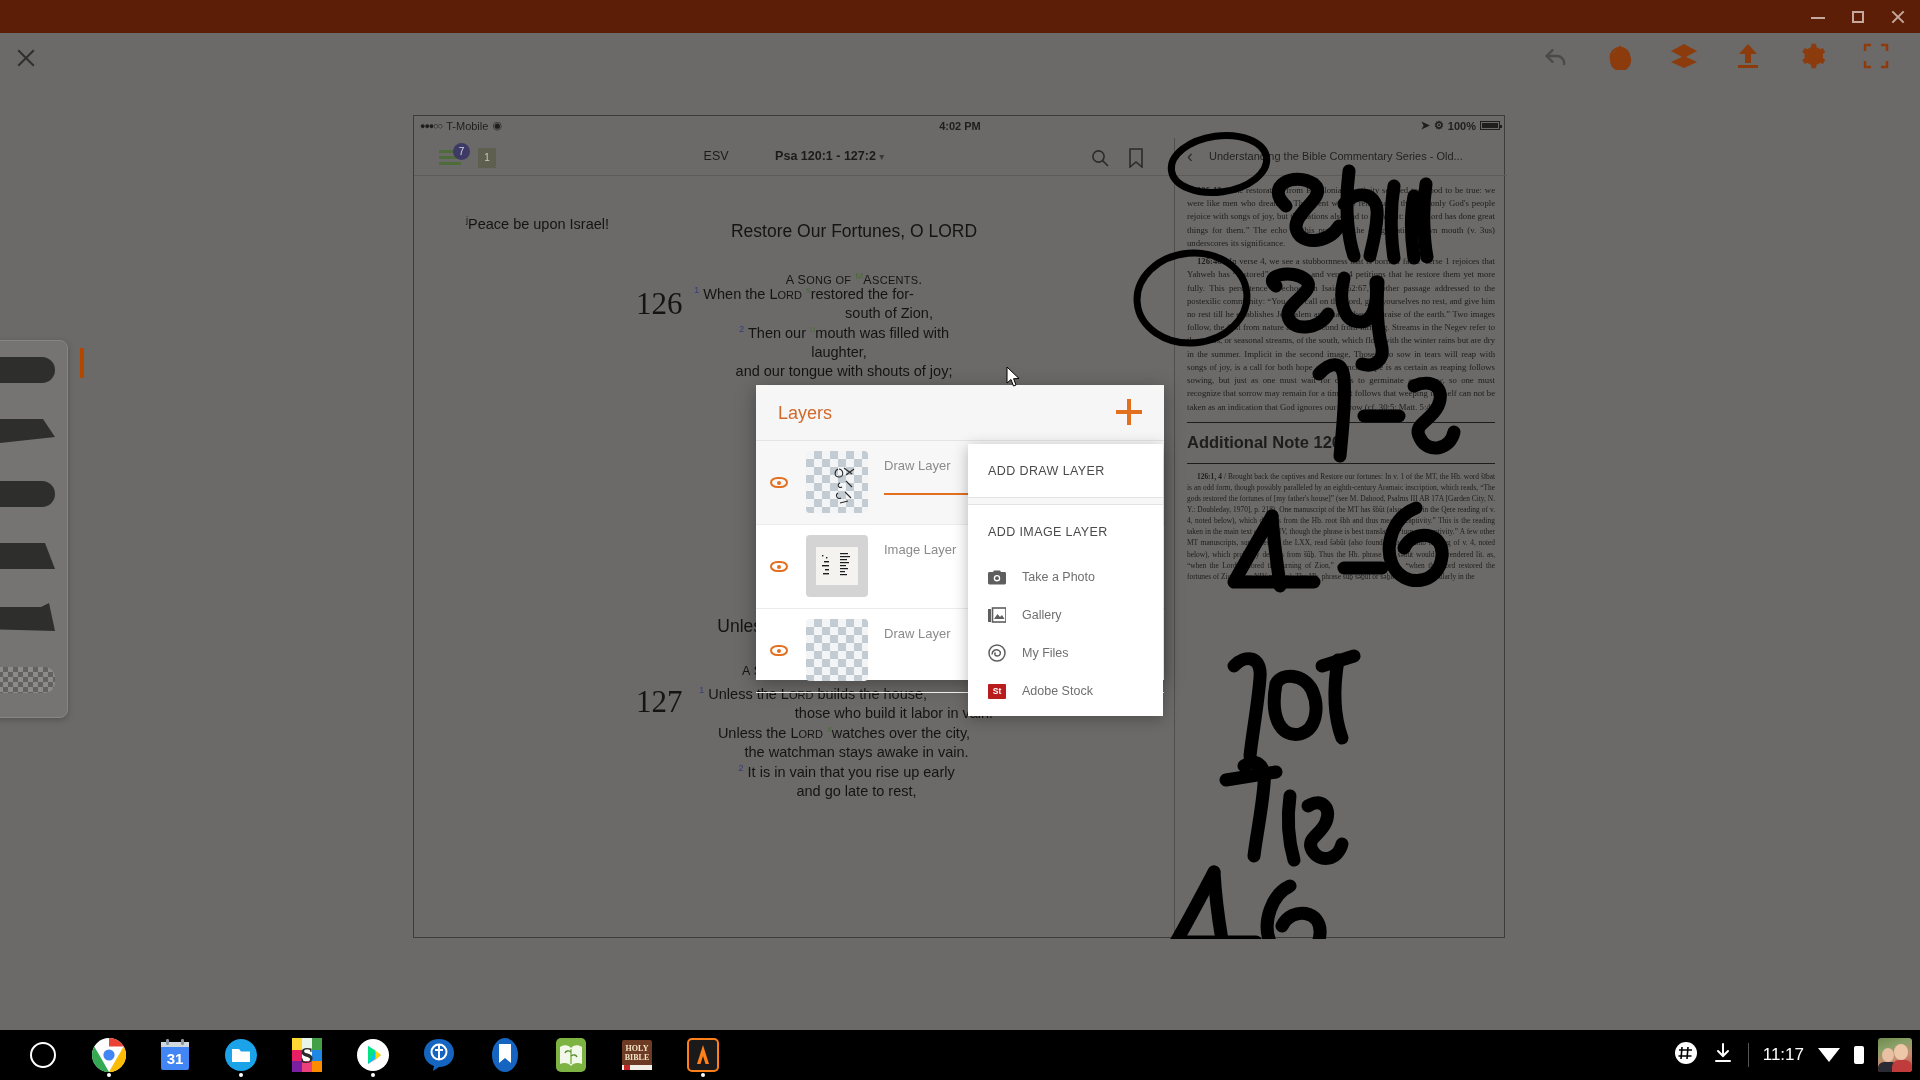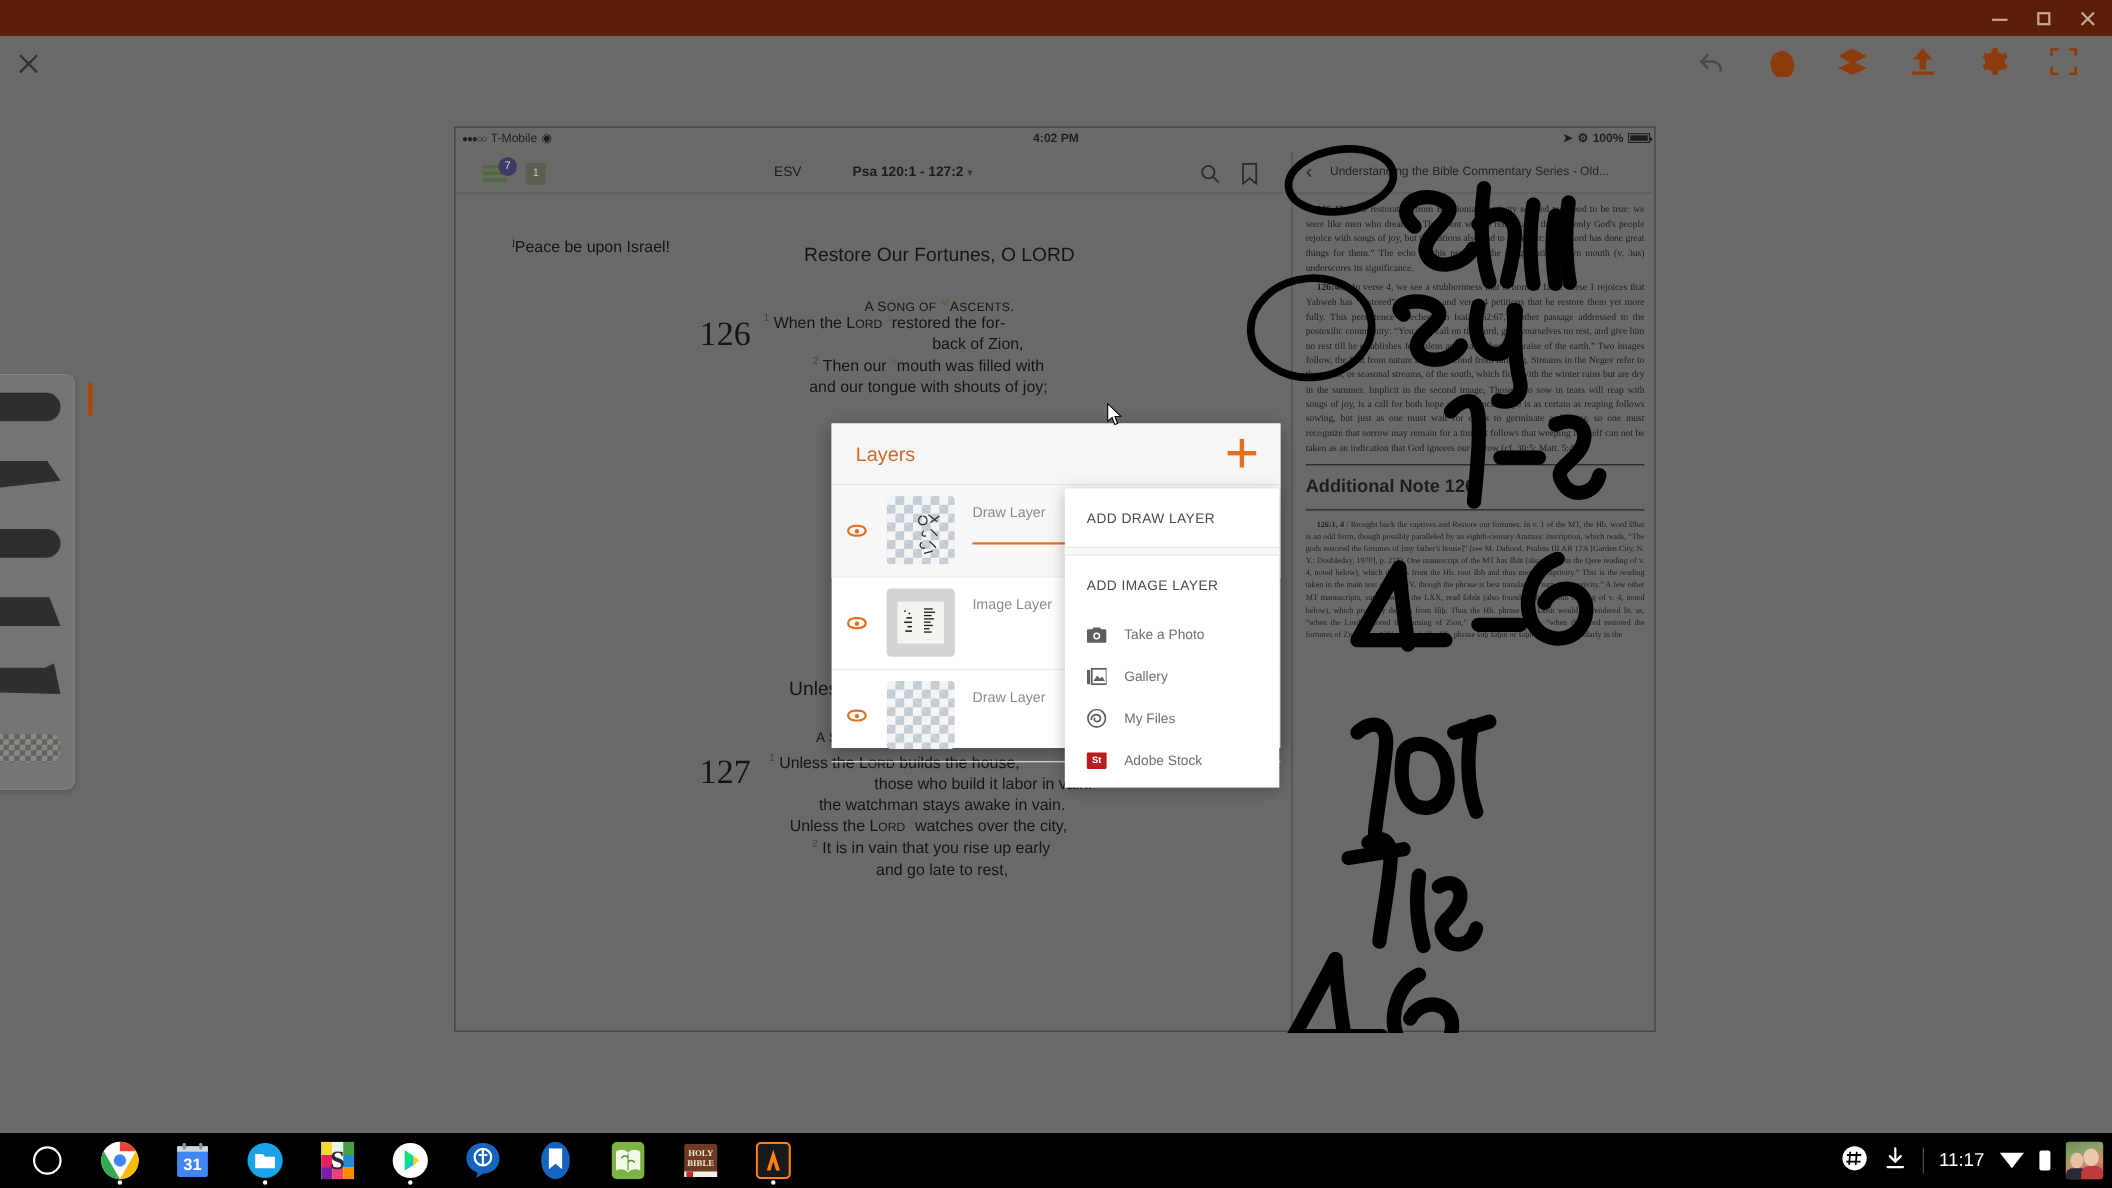--- a/index.html
+++ b/index.html
@@ -359,37 +359,38 @@
             <sup>j</sup><span>Peace be upon Israel!</span>
           </div>
 
           <div class="ps-head" style="top:45px">Restore Our Fortunes, O LORD</div>
           <div class="ps-sub" style="top:94px">
             <span class="sc">A S</span><span class="sc" style="font-size:11px">ONG OF</span> <span class="vtag">M</span><span class="sc">A</span><span class="sc" style="font-size:11px">SCENTS</span>.
           </div>
           <div class="ps-num" style="left:222px; top:110px">126</div>
           <div class="verse-block" style="left:280px; top:108px; width:390px; text-align:left">
             <div><sup>1</sup> When the L<span style="font-size:11px">ORD</span> <span class="vtag">s</span>restored the for-</div>
-            <div style="text-align:center">back of Zion,</div>
+            <div style="text-align:center">south of Zion,</div>
             <div style="text-align:center; margin-left:-90px"><sup>2</sup> Then our <span class="vtag">u</span>mouth was filled with</div>
+            <div style="text-align:center; margin-left:-100px">laughter,</div>
             <div style="text-align:center; margin-left:-90px">and our tongue with shouts of joy;</div>
           </div>
 
           <div class="verse-block" style="left:180px; top:395px; width:520px; text-align:center">bringing his sheaves with him.</div>
 
           <div class="ps-head" style="top:440px">Unless the LORD Builds the House</div>
           <div class="ps-sub" style="top:485px">
             <span class="sc">A S</span><span class="sc" style="font-size:11px">ONG OF</span> <span class="vtag">M</span><span class="sc">A</span><span class="sc" style="font-size:11px">SCENTS</span>. <span class="sc">O</span><span class="sc" style="font-size:11px">F</span> <span class="sc">S</span><span class="sc" style="font-size:11px">OLOMON</span>.
           </div>
           <div class="ps-num" style="left:222px; top:508px">127</div>
           <div class="verse-block" style="left:285px; top:508px; width:390px; text-align:left">
             <div><sup>1</sup> Unless the L<span style="font-size:11px">ORD</span> builds the house,</div>
             <div style="text-align:center">those who build it labor in vain.</div>
+            <div style="text-align:center; margin-left:-100px">Unless the L<span style="font-size:11px">ORD</span> <span class="vtag">x</span>watches over the city,</div>
             <div style="text-align:center; margin-left:-75px">the watchman stays awake in vain.</div>
-            <div style="text-align:center; margin-left:-100px">Unless the L<span style="font-size:11px">ORD</span> <span class="vtag">x</span>watches over the city,</div>
             <div style="text-align:center; margin-left:-95px"><sup>2</sup> It is in vain that you rise up early</div>
             <div style="text-align:center; margin-left:-75px">and go late to rest,</div>
           </div>
         </div>
       </div>
 
       <div class="cmt-pane">
         <div class="cmt-nav">
           <div class="cmt-back">‹</div>
           <div class="cmt-title">Understanding the Bible Commentary Series - Old...</div>

